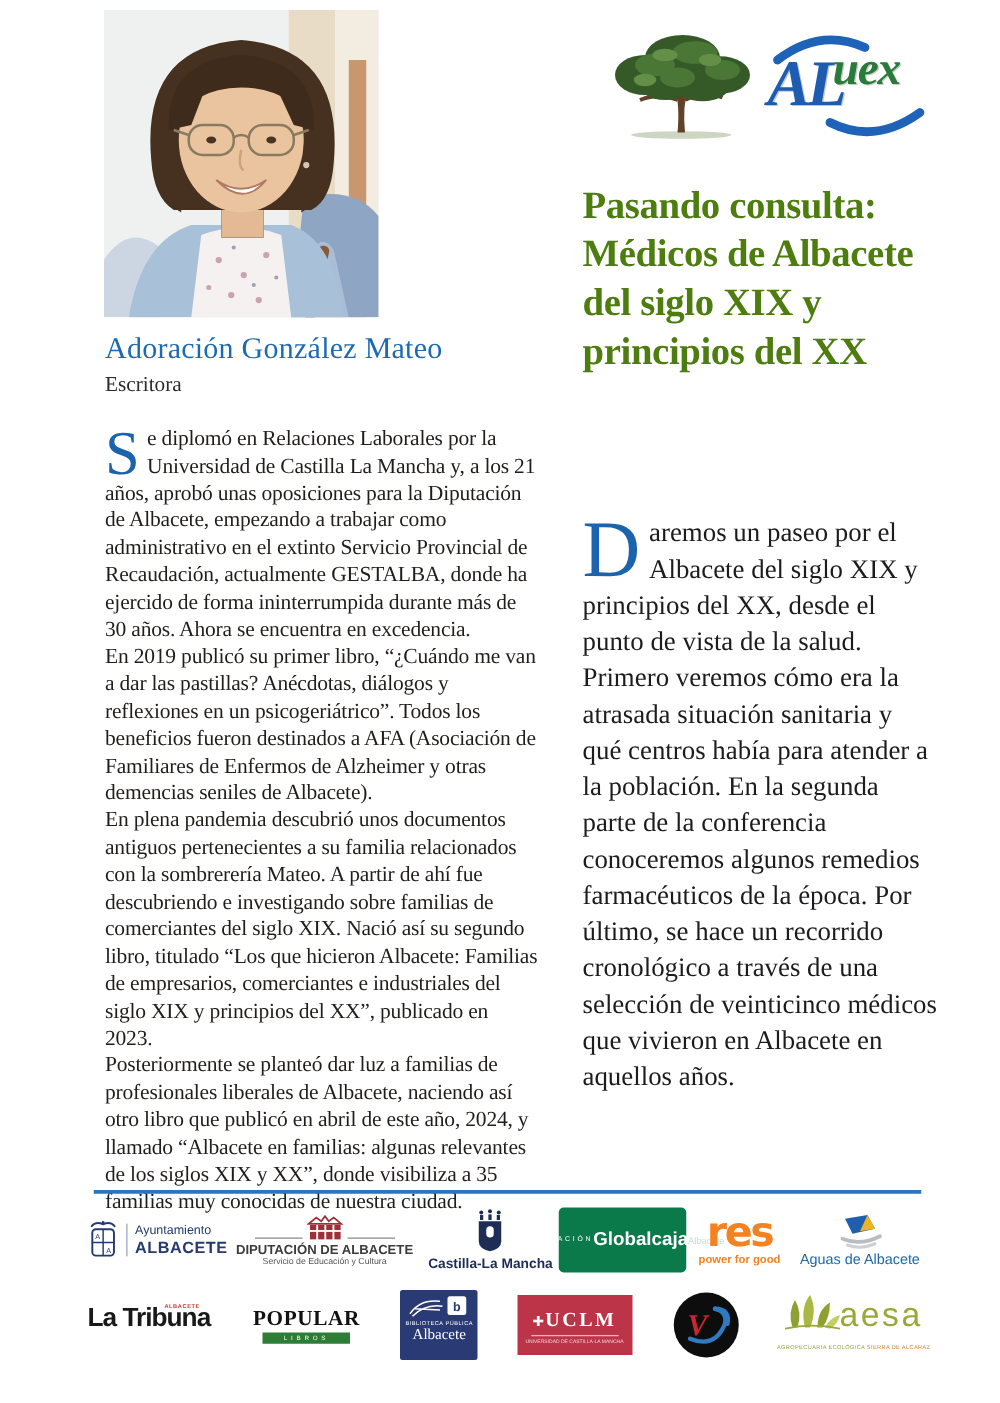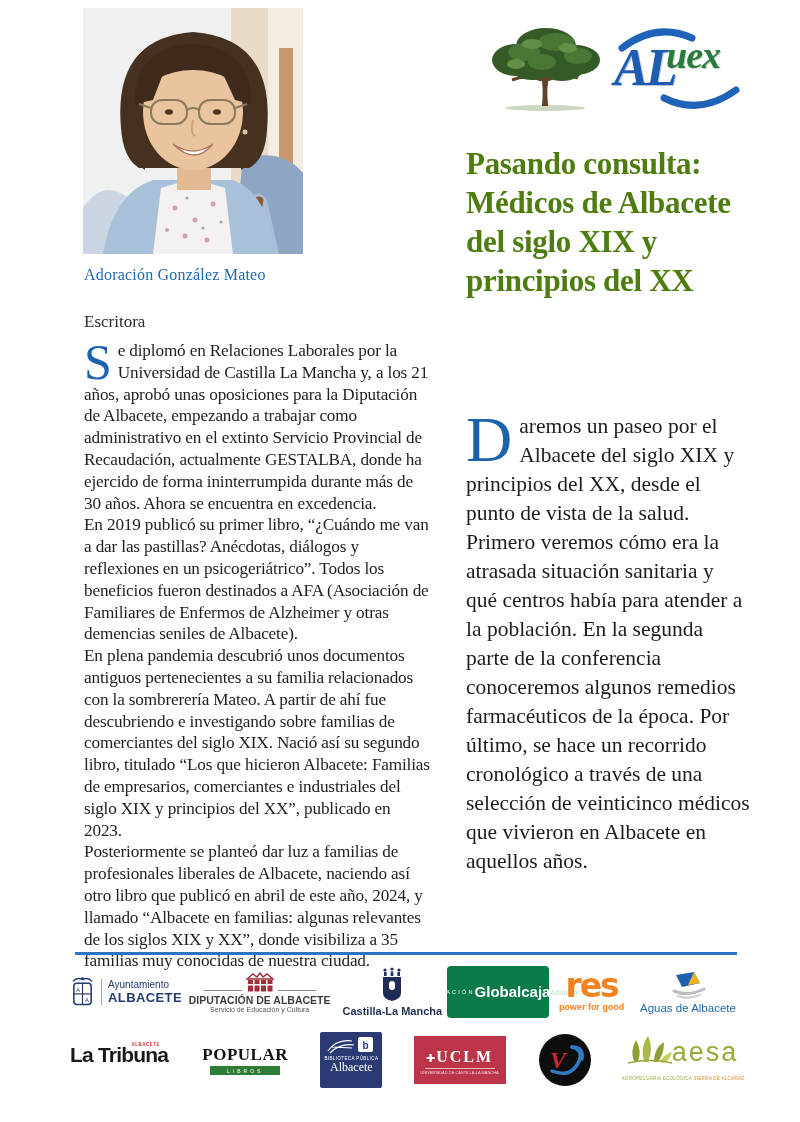--- a/index.html
+++ b/index.html
@@ -26,24 +26,24 @@
     position:absolute; left:62px; top:16px;
     font-family:Liberation Serif, serif; font-style:italic; font-weight:700;
     font-size:38px; line-height:38px; color:#2a7a3c; letter-spacing:-1px;
     text-shadow:1px 1px 0 #c2d4c2;
   }
   .aluex-arcs { position:absolute; left:0; top:0; width:142px; height:96px; }
 
   
   .author-name {
     position:absolute; left:84px; top:266px; width:360px;
-    font-size:16px; color:#1c6ab3; font-weight:400; letter-spacing:0.2px;
+    font-size:24px; color:#1c6ab3; font-weight:400; letter-spacing:0.2px;
   }
   .author-role {
-    position:absolute; left:84px; top:312px; width:200px;
+    position:absolute; left:84px; top:298px; width:200px;
     font-size:17px; color:#2b2b2b;
   }
   .bio {
     position:absolute; left:84px; top:340px; width:348px;
     font-size:17.2px; line-height:21.8px; color:#211d1b; letter-spacing:-0.15px;
   }
   .bio p { margin:0; }
   .dropcap-s {
     float:left; font-size:50px; line-height:39px; padding:3px 6px 0 0;
     color:#1c63ae; font-family:"Liberation Serif", serif;

